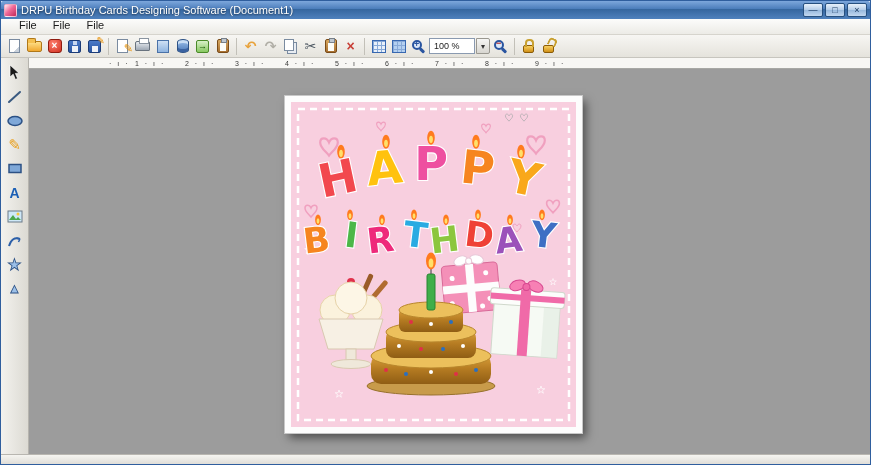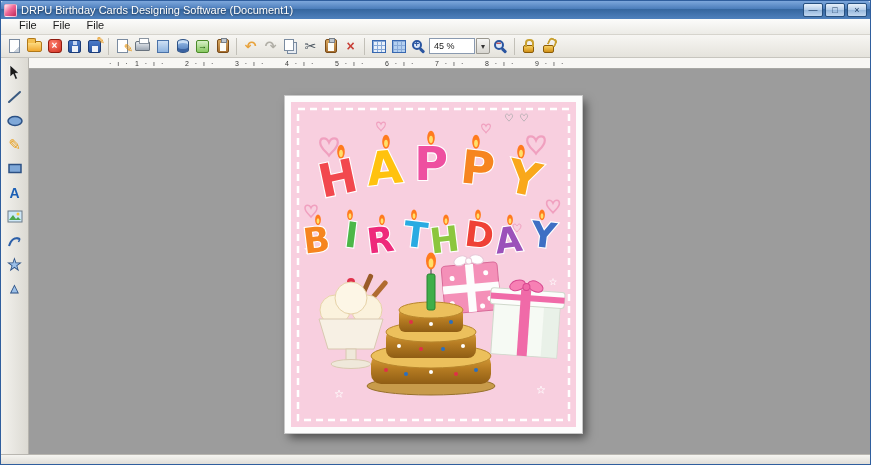--- a/index.html
+++ b/index.html
@@ -200,21 +200,21 @@
       <span class="tsep"></span>
       <span class="ic k-grid">
         <i></i>
       </span>
       <span class="ic k-grid2">
         <i></i>
       </span>
       <span class="ic k-zoomin">
         <i></i>
       </span>
-      <div class="zoombox">45 %</div>
+      <div class="zoombox">100 %</div>
       <span class="ic k-drop">
         <i>▾</i>
       </span>
       <span class="ic k-zoomout">
         <i></i>
       </span>
       <span class="tsep"></span>
       <span class="ic k-lock">
         <i></i>
       </span>

